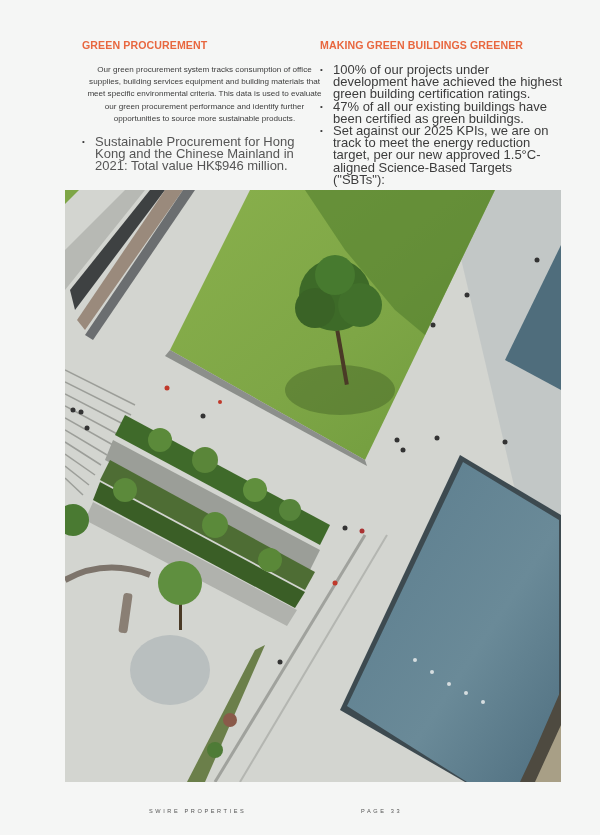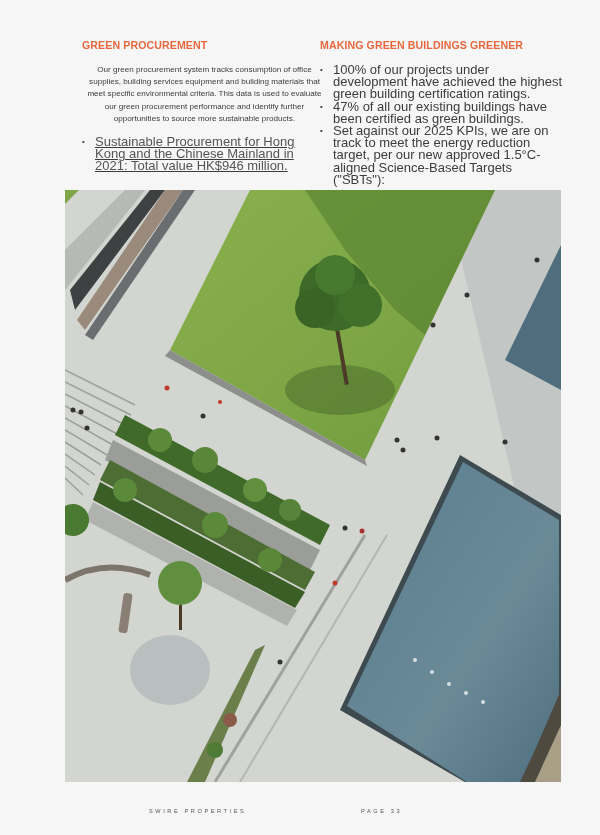--- a/index.html
+++ b/index.html
@@ -6,21 +6,21 @@
   body { width:600px; height:835px; background:#f5f6f5; position:relative; overflow:hidden;
          font-family:"Liberation Sans", "DejaVu Sans", sans-serif; color:#3c3c3c; }
   .col { position:absolute; top:38px; }
   .col.left { left:82px; width:245px; }
   .col.right { left:320px; width:245px; }
   .heading { color:#e8673f; font-weight:bold; font-size:10.6px; letter-spacing:0.1px; margin:0 0 12px 0; line-height:14px; }
   .para { font-size:8.1px; line-height:12.2px; margin:0;text-align:center; }
   ul { list-style:none; margin:0; padding:0; }
   li { position:relative; padding-left:13px; font-size:13px; line-height:12.2px; }
   li::before { content:"\2022"; position:absolute; left:0; top:0; font-size:8px; color:#3c3c3c; }
-  .left ul { margin-top:11px;text-decoration:underline; }
+  .left ul { margin-top:11px; }
   .left li { color:#555; }
   .photo { position:absolute; left:65px; top:190px; width:496px; height:592px; overflow:hidden; background:#cfd1cd; }
   .footer { position:absolute; top:808px; font-size:5.6px; letter-spacing:2.6px; color:#555; }
   .footer.brand { left:149px; }
   .footer.page { left:361px; }
 </style>
 </head>
 <body>
 
 <div class="col left">

